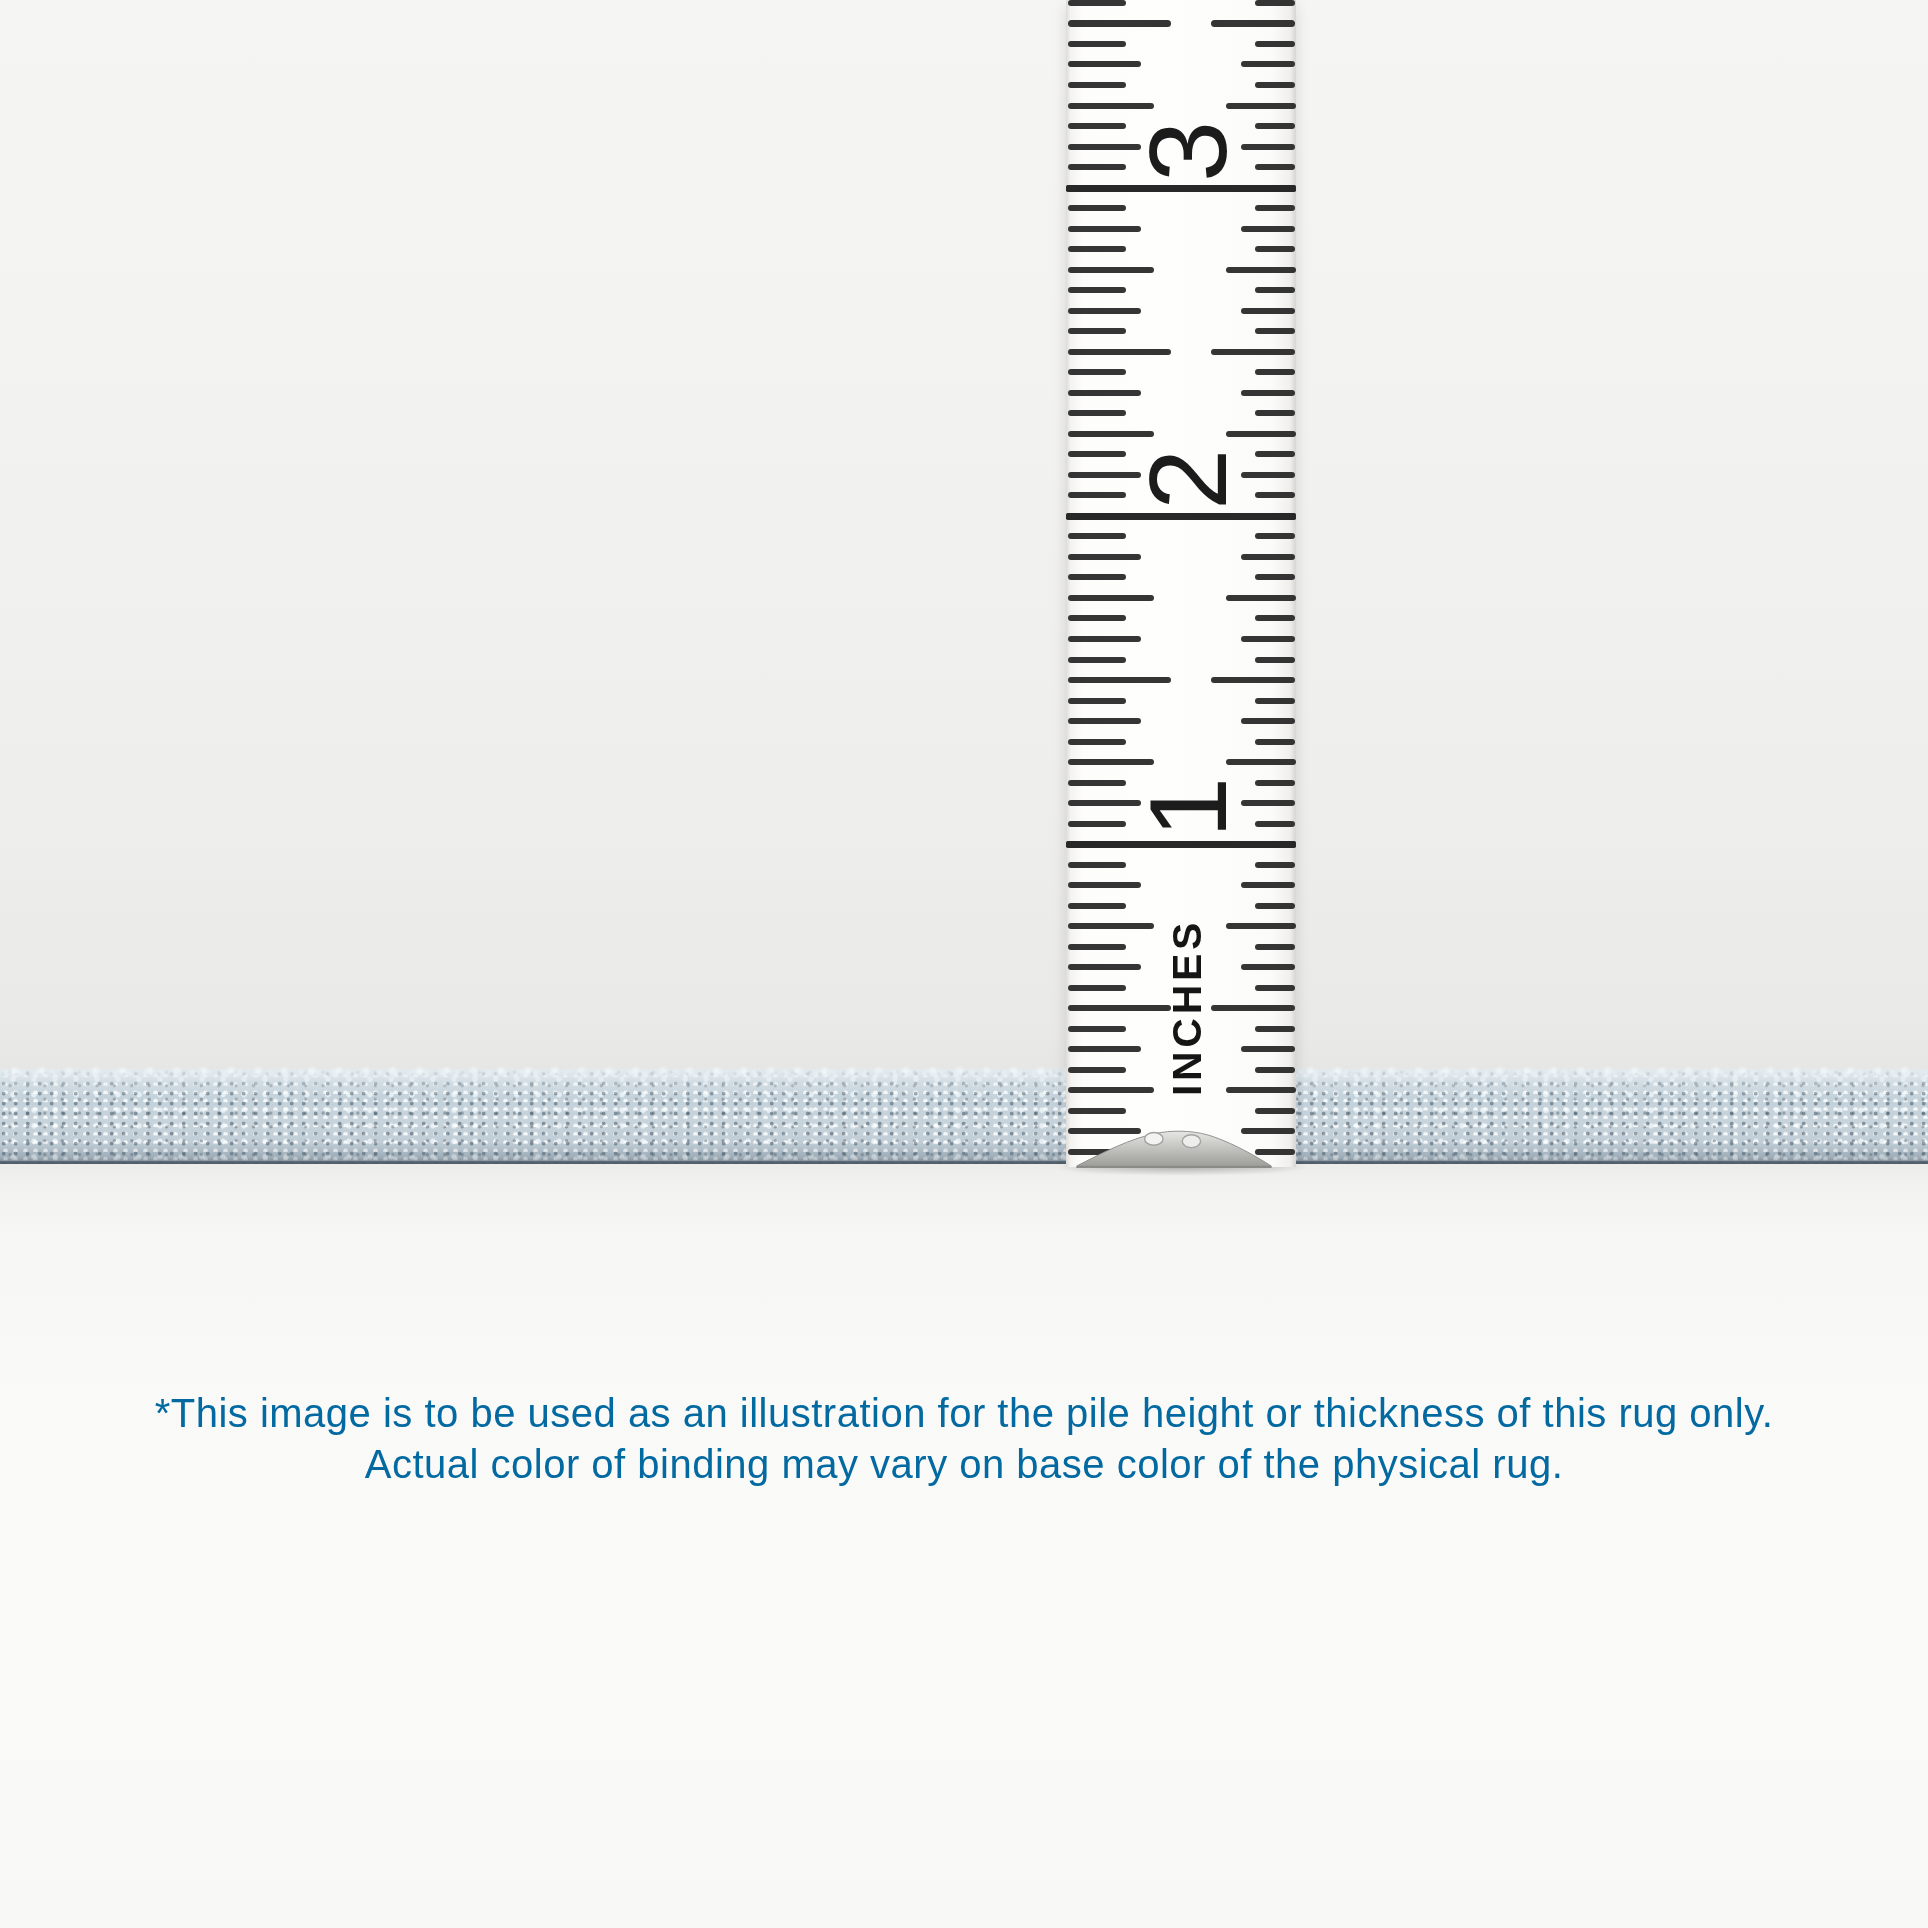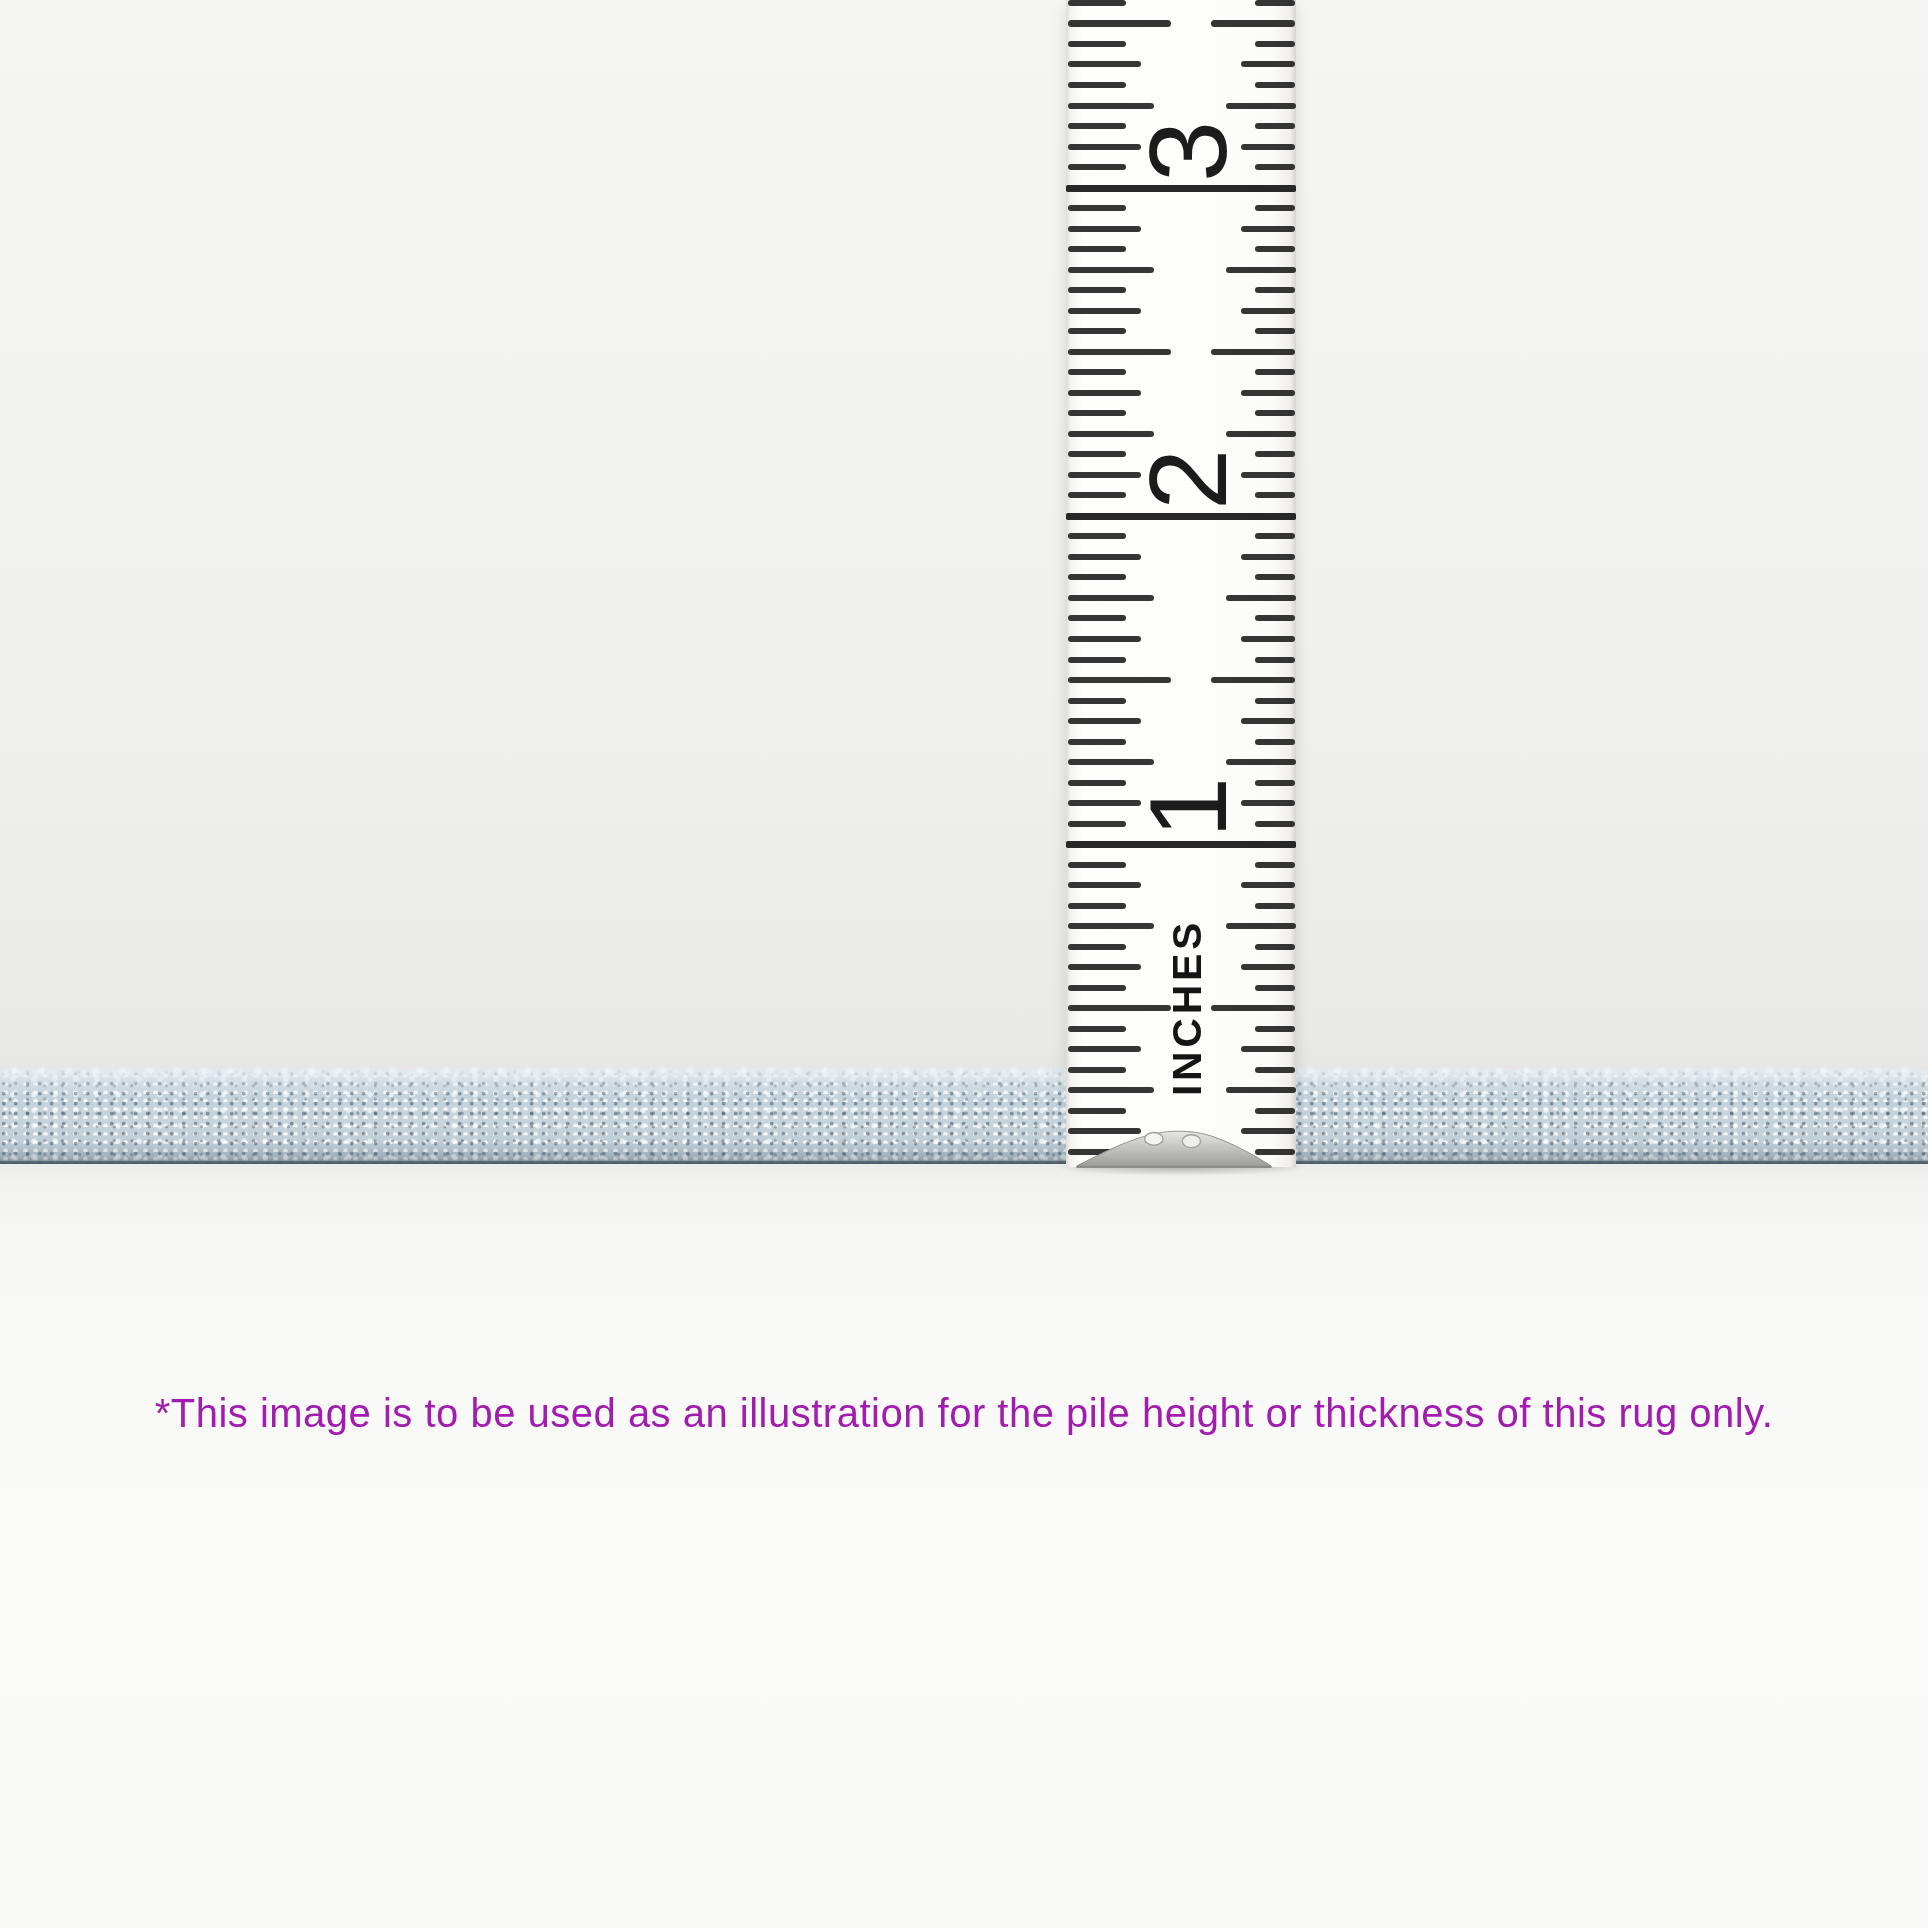--- a/index.html
+++ b/index.html
@@ -74,21 +74,21 @@
   }
   .metal-tip{position:absolute;left:9.2px;top:1129px;width:198px;height:39px;}
   .tip-shadow{
     position:absolute;left:1052px;top:1159px;width:257px;height:16.5px;
     background:radial-gradient(ellipse at 50% 50%, rgba(0,0,0,.20) 0%, rgba(0,0,0,0) 70%);
   }
 
   
   .caption{
     position:absolute;left:0;top:1388px;width:1928px;text-align:center;
-    color:#a21caf;font-size:40px;line-height:51px;letter-spacing:0.5px;
+    color:#0369a1;font-size:40px;line-height:51px;letter-spacing:0.5px;
   }
 </style>
 </head>
 <body>
 
 <div class="scene">
 
   <div class="wall"></div>
 
   <div class="rug"></div>
@@ -226,16 +226,17 @@
       <ellipse cx="86" cy="10.5" rx="10" ry="7" fill="#f3f3f1" stroke="#a2a29f" stroke-width="1.5"></ellipse>
       <ellipse cx="127" cy="13" rx="10" ry="7" fill="#eeeeec" stroke="#a2a29f" stroke-width="1.5"></ellipse>
     </svg>
   <div class="inch-num" style="top: 743px;">1</div>
       <div class="inch-num" style="top: 415px;">2</div>
       <div class="inch-num" style="top: 87px;">3</div>
     </div>
 
   <div class="caption">
     <div>*This image is to be used as an illustration for the pile height or thickness of this rug only.</div>
+    <div>Actual color of binding may vary on base color of the physical rug.</div>
   </div>
 
 </div>
 
 
 </body></html>

